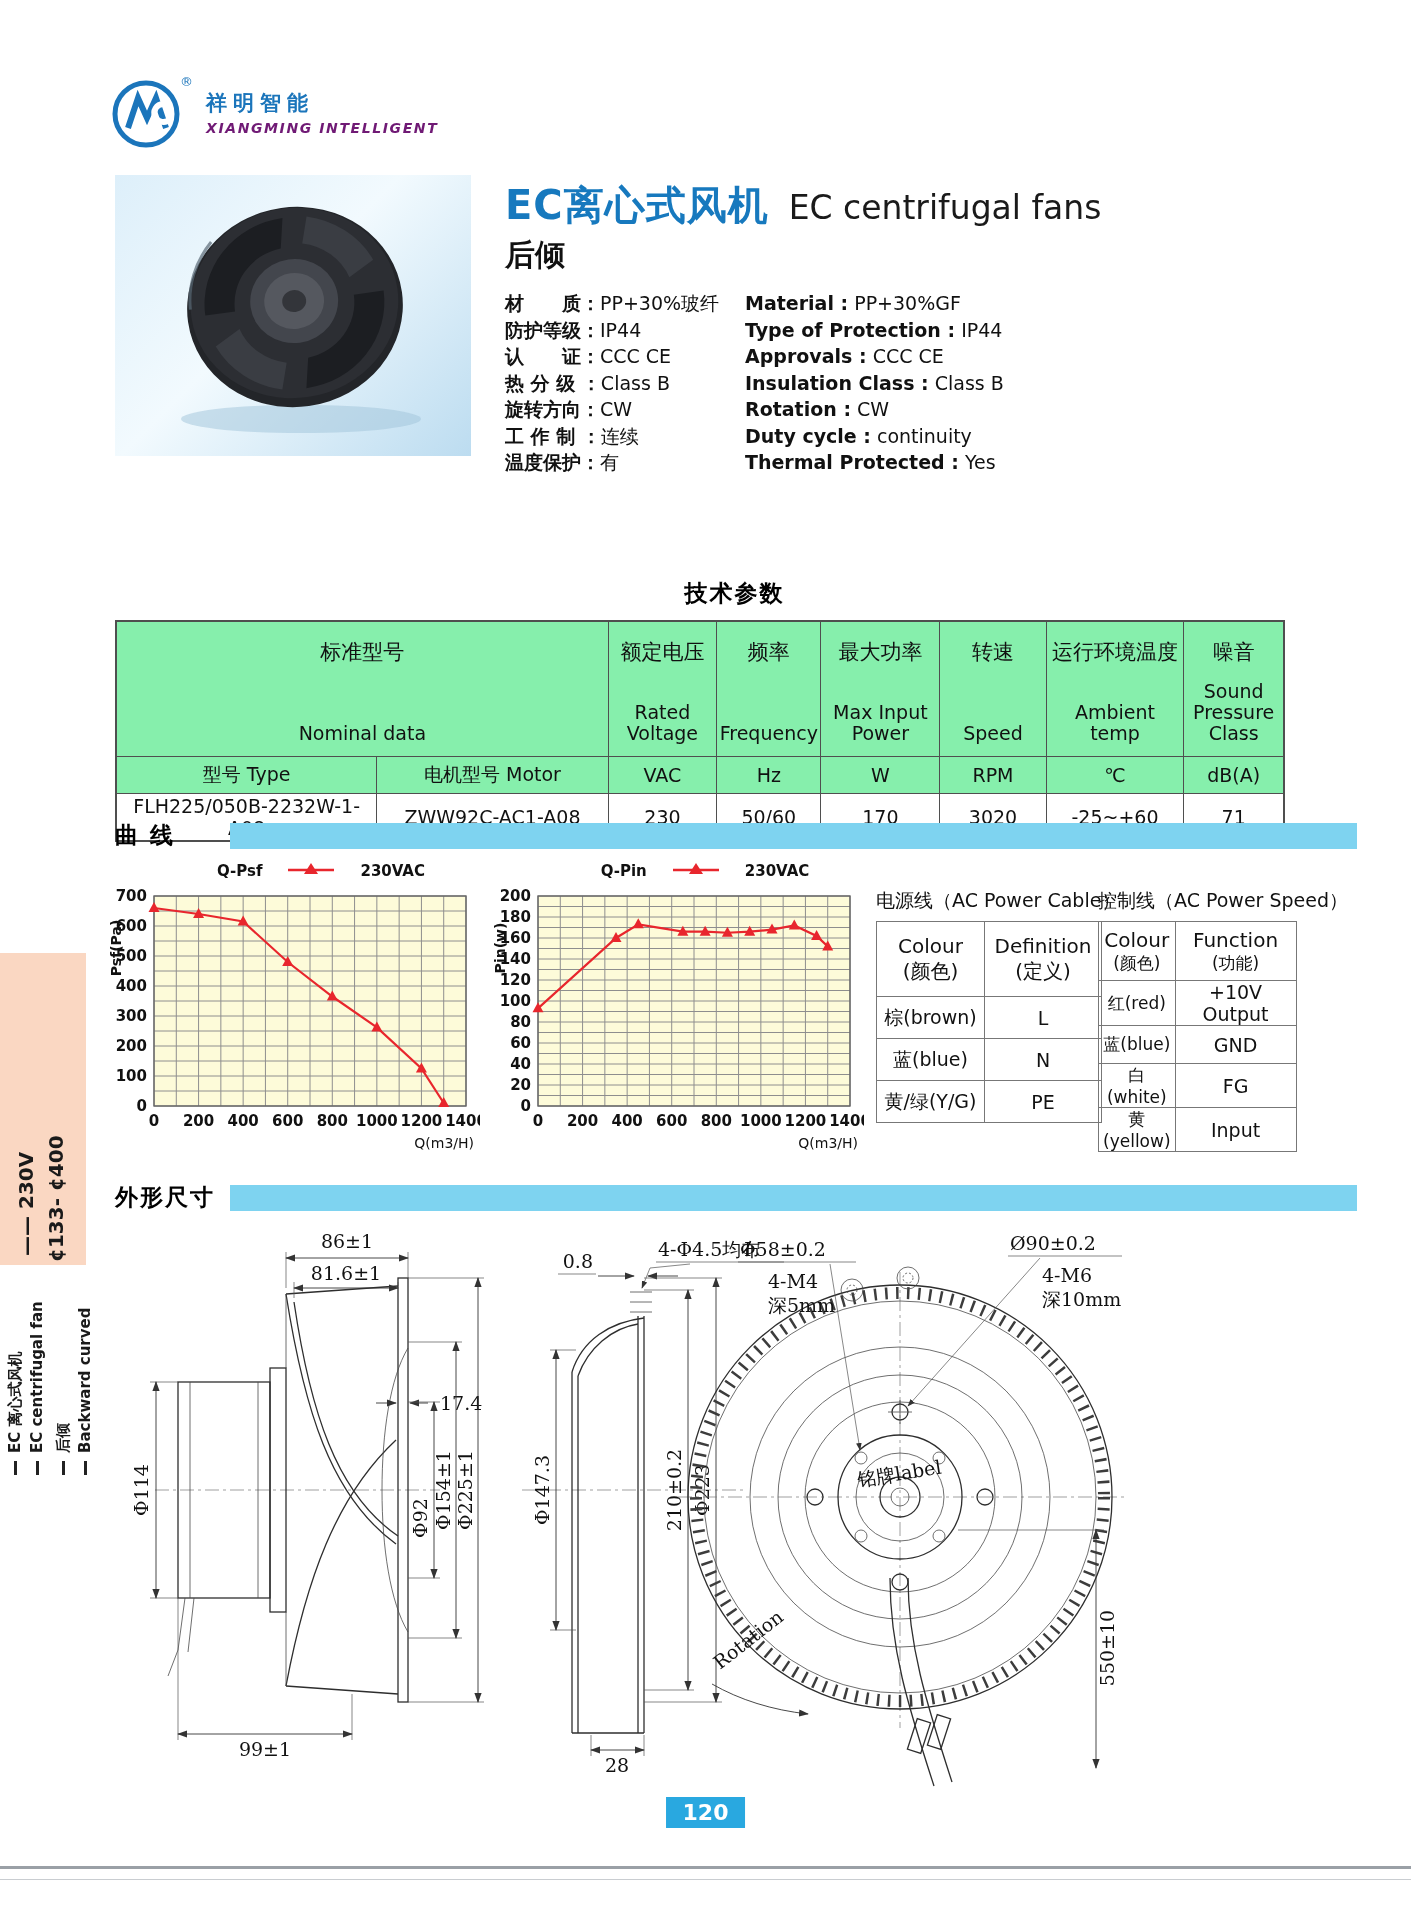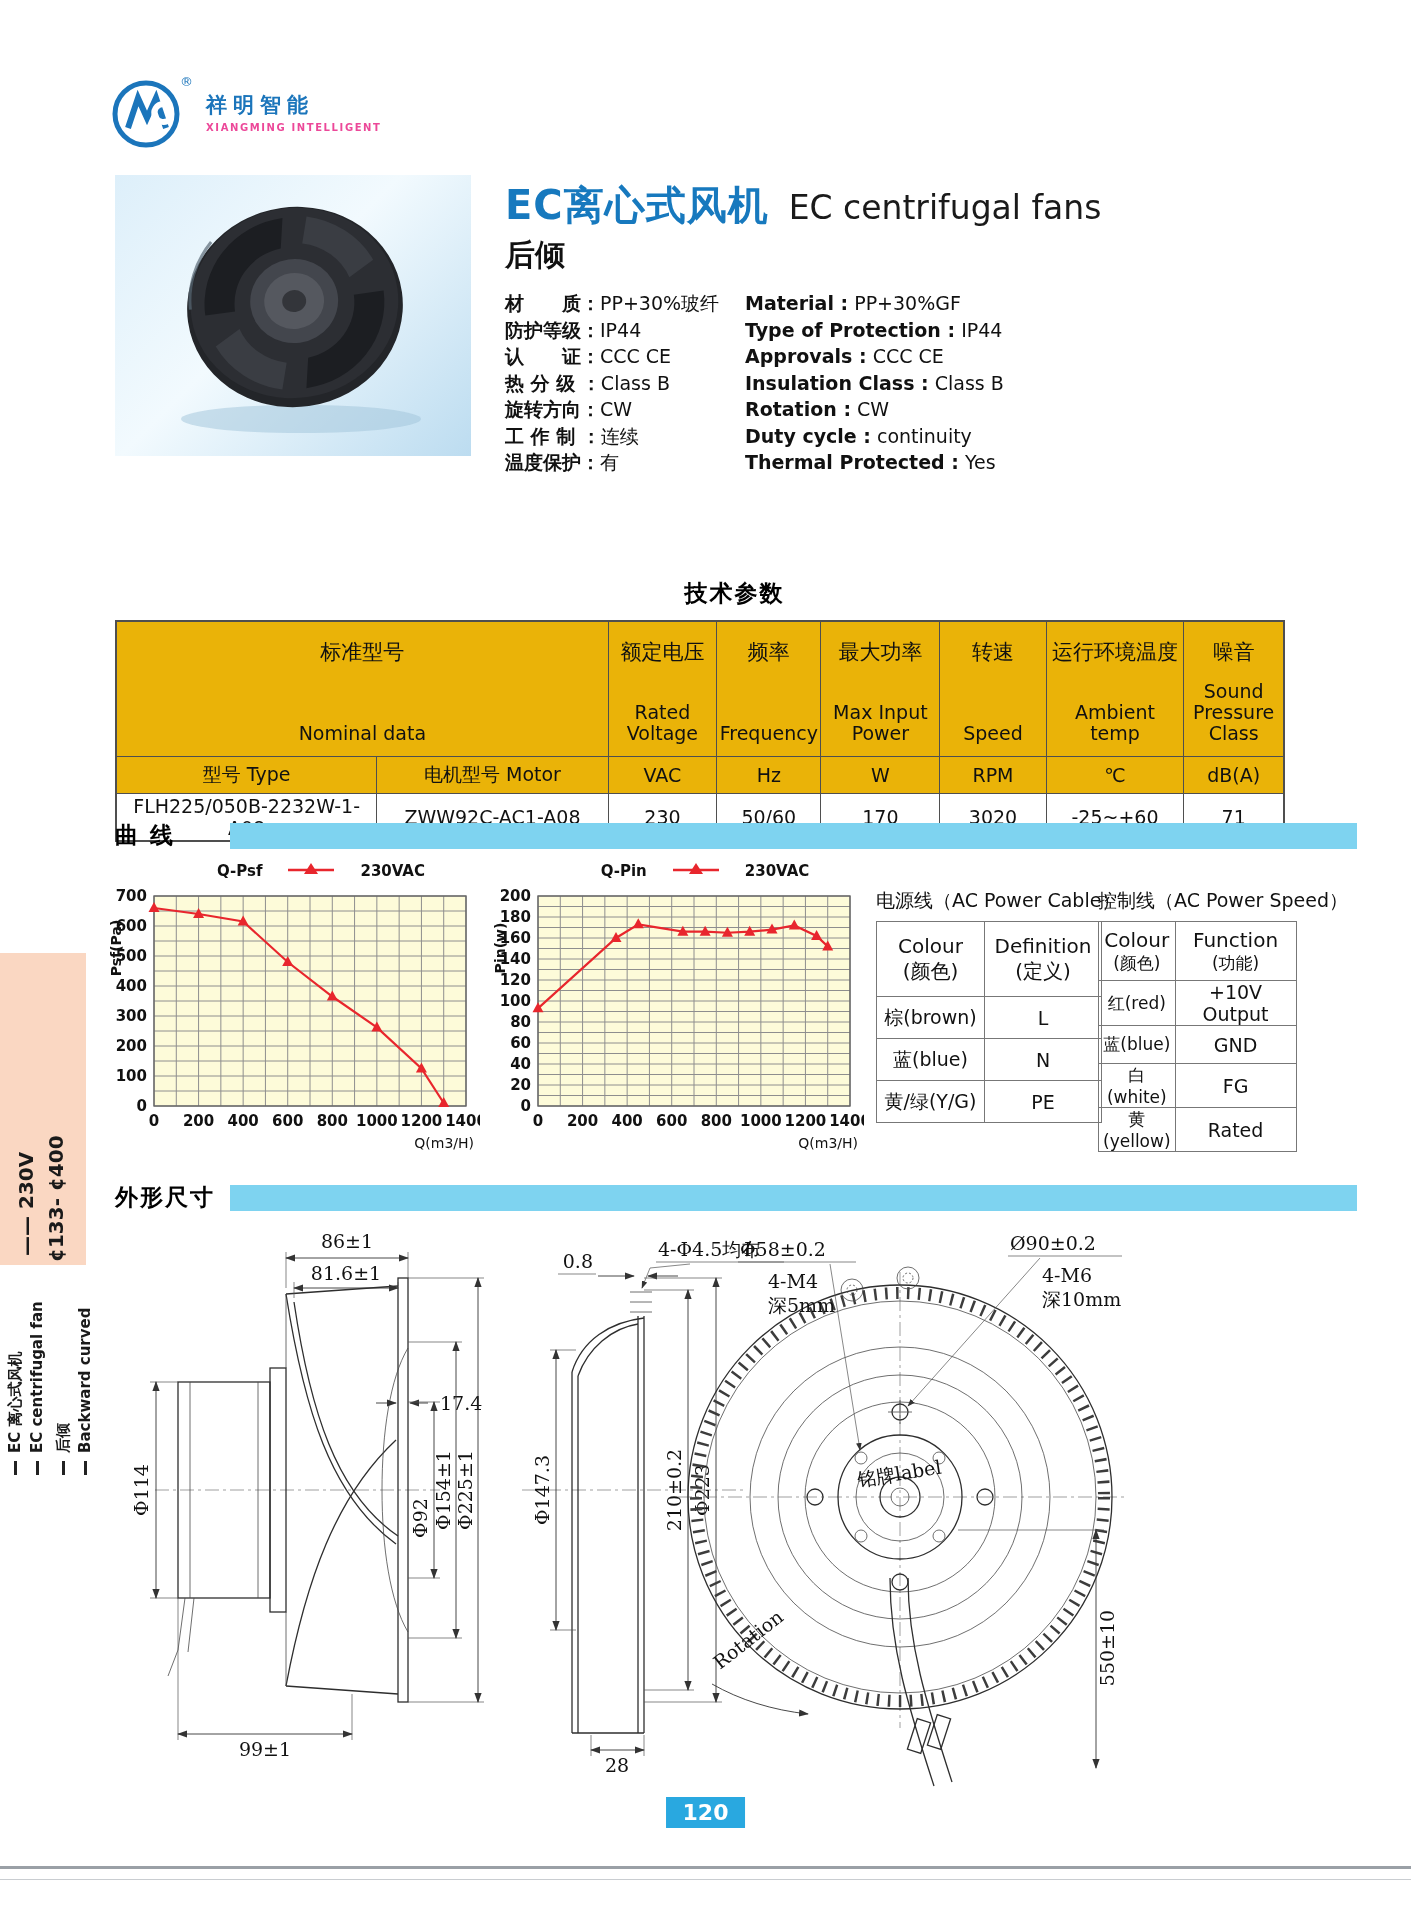--- a/index.html
+++ b/index.html
@@ -3,21 +3,21 @@
 <meta charset="utf-8">
 <style>
   html,body{margin:0;padding:0;background:#fff;}
   body{font-family:"DejaVu Sans","Liberation Sans",sans-serif;color:#111;}
   .page{position:relative;width:1411px;height:1914px;background:#fff;overflow:hidden;}
   .abs{position:absolute;}
 
   
   .logo{left:108px;top:70px;display:flex;align-items:center;gap:14px;}
   .logo-text .cn{font-size:21px;font-weight:bold;color:#1b75bb;letter-spacing:6px;}
-  .logo-text .en{font-size:10px;font-weight:bold;color:#ec4899;letter-spacing:1.6px;margin-top:3px;}
+  .logo-text .en{font-size:14px;font-weight:bold;color:#701a75;letter-spacing:1.6px;margin-top:3px;font-style:italic;}
 
   
   .photo{left:115px;top:175px;width:356px;height:281px;background:linear-gradient(135deg,#ddeffa 0%,#f2fafe 45%,#bcdcf0 100%);}
 
   
   .head{left:505px;top:178px;width:880px;}
   .title-row{display:flex;align-items:baseline;gap:20px;}
   .title-cn{font-size:40px;font-weight:bold;color:#1779be;letter-spacing:1px;}
   .title-en{font-size:33px;color:#1a1a1a;}
   .subtitle-row{display:flex;align-items:baseline;gap:26px;margin-top:2px;font-weight:bold;font-size:30px;color:#111;}
@@ -28,21 +28,21 @@
   .spec-row{font-size:19px;line-height:26.5px;white-space:nowrap;}
   .spec-row b{font-weight:bold;}
 
   
   .section{left:115px;width:1242px;height:27px;display:flex;align-items:center;}
   .section .stitle{font-size:23px;font-weight:bold;color:#000;width:103px;letter-spacing:2px;white-space:nowrap;}
   .section .sbar{flex:1;height:26px;background:#7ed3f0;margin-left:12px;}
 
   
   table.tech{left:115px;top:620px;position:absolute;width:1170px;border-collapse:collapse;table-layout:fixed;}
-  table.tech td{border:1px solid #4f4f4f;text-align:center;vertical-align:middle;background:#eab308;padding:0;}
+  table.tech td{border:1px solid #4f4f4f;text-align:center;vertical-align:middle;background:#86efac;padding:0;}
   table.tech{border:2px solid #4f4f4f;}
   table.tech .hcell{height:134px;display:flex;flex-direction:column;justify-content:space-between;padding:16px 2px 12px 2px;box-sizing:border-box;}
   table.tech .hcn{font-size:21px;}
   table.tech .hen{font-size:19px;line-height:21px;}
   table.tech tr.units td{height:36px;font-size:19px;}
   table.tech tr.data td{height:46px;font-size:19px;background:#fff;}
 
   
   .chart{width:380px;}
   .legend{display:flex;justify-content:center;gap:26px;height:24px;padding-left:46px;margin-bottom:2px;}
@@ -438,21 +438,21 @@
       <tr>
             <td class="sub" style="height:37px;">蓝(blue)</td>
             <td>GND</td>
           </tr>
       <tr>
             <td class="sub" style="height:37px;">白(white)</td>
             <td>FG</td>
           </tr>
       <tr>
             <td class="sub" style="height:37px;">黄(yellow)</td>
-            <td>Rated</td>
+            <td>Input</td>
           </tr>
     </tbody>
       </table>
   </div>
 
   <div class="abs section" style="top:1184px;">
     <div class="stitle">外形尺寸</div>
     <div class="sbar"></div>
   </div>
 

